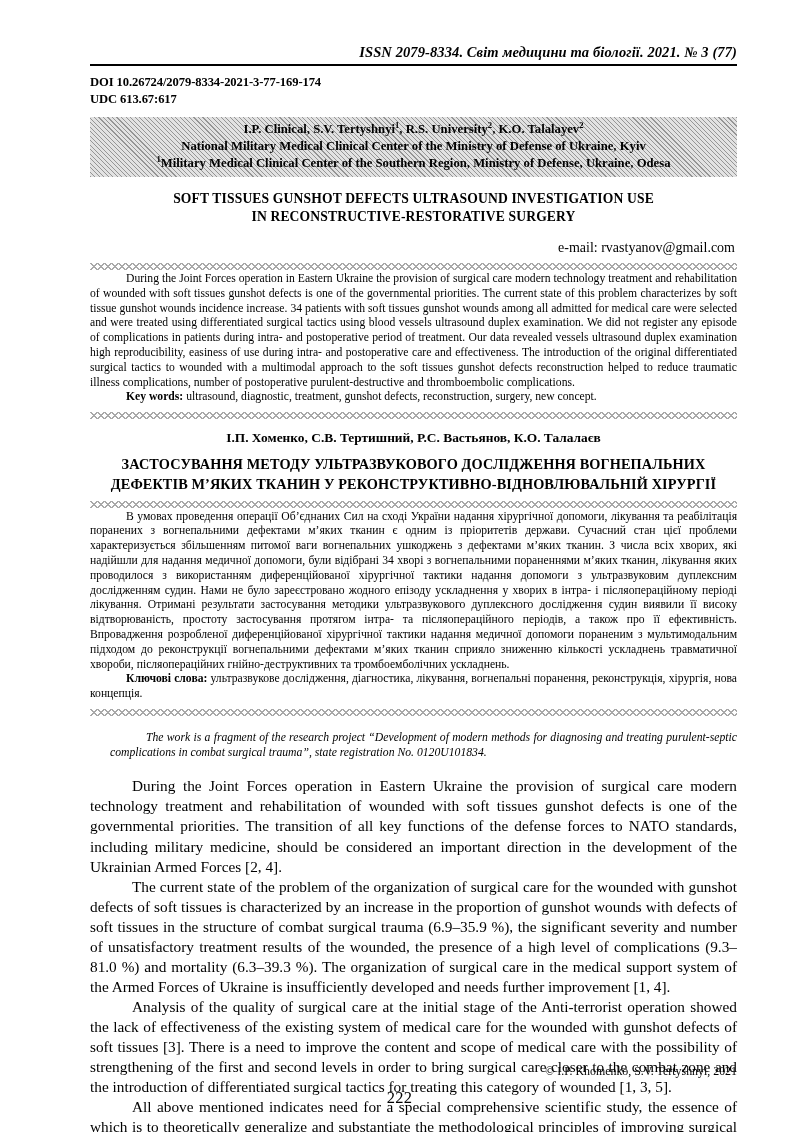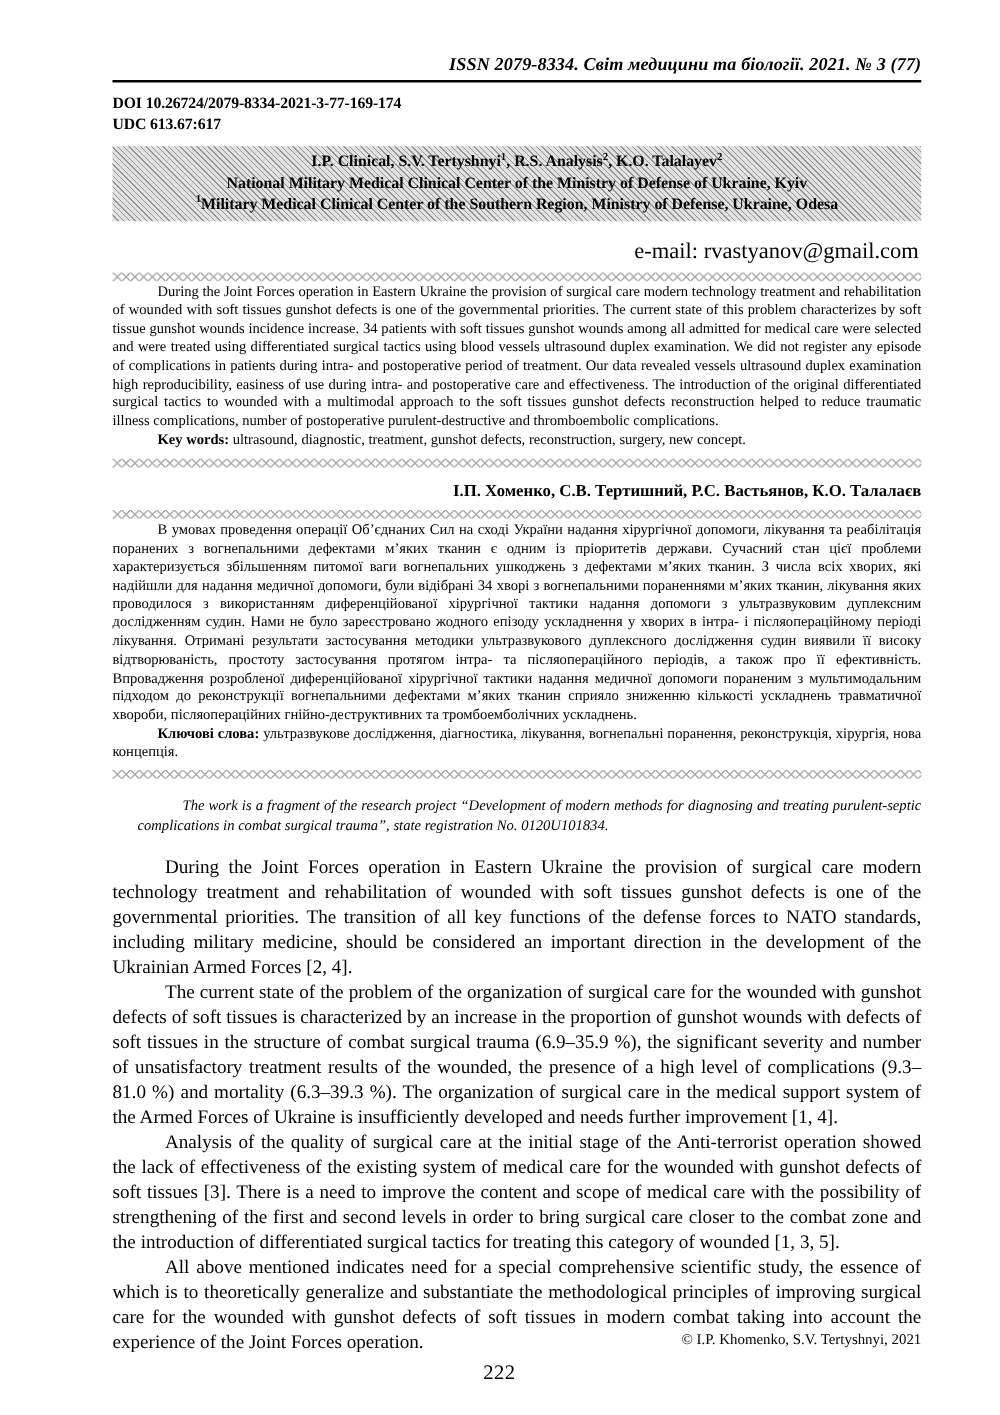--- a/index.html
+++ b/index.html
@@ -74,21 +74,21 @@
     font-weight: bold;
     font-size: 13.6px;
     line-height: 1.38;
     letter-spacing: .15px;
   }
   .article-title .ln { display: block; }
 
   .email-line {
     margin-top: 13px;
     text-align: right;
-    font-size: 18px;
+    font-size: 14px;
     padding-right: 2px;
   }
 
   
   .zigzag {
     height: 7px;
     margin: 7px 0 2px 0;
     background-repeat: repeat-x;
     background-size: 7px 7px;
     background-position: 0 center;
@@ -106,21 +106,21 @@
     text-indent: 36px;
     margin: 2px 0 0 0;
     hyphens: none;
   }
   .abstract + .abstract { margin-top: 0; }
   .kw { font-weight: bold; }
 
   
   .ua-authors {
     margin-top: 10px;
-    text-align: right;
+    text-align: center;
     font-weight: bold;
     font-size: 13.4px;
     line-height: 1.3;
   }
   .ua-title {
     margin-top: 7px;
     text-align: center;
     font-weight: bold;
     font-size: 14.3px;
     line-height: 1.4;
@@ -174,37 +174,45 @@
 
 <div class="page">
 
   <div class="running-head">ISSN 2079-8334. Світ медицини та біології. 2021. № 3 (77)</div>
   <hr class="head-rule">
 
   <div class="ident">DOI 10.26724/2079-8334-2021-3-77-169-174</div>
   <div class="ident">UDC 613.67:617</div>
 
   <div class="authors-band">
-    <span class="ln"><span>I.P. Clinical, S.V. Tertyshnyi</span><sup>1</sup><span>, R.S. Analysis</span><sup>2</sup><span>, K.O. Talalayev</span><sup>2</sup></span>
+    <span class="ln"><span>I.P. Clinical, S.V. Tertyshnyi</span><sup>1</sup><span>, R.S. University</span><sup>2</sup><span>, K.O. Talalayev</span><sup>2</sup></span>
     <span class="ln">National Military Medical Clinical Center of the Ministry of Defense of Ukraine, Kyiv</span>
     <span class="ln"><sup>1</sup><span>Military Medical Clinical Center of the Southern Region, Ministry of Defense, Ukraine, Odesa</span></span>
   </div>
 
+  <div class="article-title">
+    <span class="ln">SOFT TISSUES GUNSHOT DEFECTS ULTRASOUND INVESTIGATION USE</span>
+    <span class="ln">IN RECONSTRUCTIVE-RESTORATIVE SURGERY</span>
+  </div>
 
   <div class="email-line">e-mail: rvastyanov@gmail.com</div>
 
   <div class="zigzag"></div>
 
   <p class="abstract">During the Joint Forces operation in Eastern Ukraine the provision of surgical care modern technology treatment and rehabilitation of wounded with soft tissues gunshot defects is one of the governmental priorities. The current state of this problem characterizes by soft tissue gunshot wounds incidence increase. 34 patients with soft tissues gunshot wounds among all admitted for medical care were selected and were treated using differentiated surgical tactics using blood vessels ultrasound duplex examination. We did not register any episode of complications in patients during intra- and postoperative period of treatment. Our data revealed vessels ultrasound duplex examination high reproducibility, easiness of use during intra- and postoperative care and effectiveness. The introduction of the original differentiated surgical tactics to wounded with a multimodal approach to the soft tissues gunshot defects reconstruction helped to reduce traumatic illness complications, number of postoperative purulent-destructive and thromboembolic complications.</p>
   <p class="abstract"><span class="kw">Key words:</span><span> ultrasound, diagnostic, treatment, gunshot defects, reconstruction, surgery, new concept.</span></p>
 
   <div class="zigzag"></div>
 
   <div class="ua-authors">І.П. Хоменко, С.В. Тертишний, Р.С. Вастьянов, К.О. Талалаєв</div>
 
+  <div class="ua-title">
+    <span class="ln">ЗАСТОСУВАННЯ МЕТОДУ УЛЬТРАЗВУКОВОГО ДОСЛІДЖЕННЯ ВОГНЕПАЛЬНИХ</span>
+    <span class="ln">ДЕФЕКТІВ М’ЯКИХ ТКАНИН У РЕКОНСТРУКТИВНО-ВІДНОВЛЮВАЛЬНІЙ ХІРУРГІЇ</span>
+  </div>
 
   <div class="zigzag"></div>
 
   <p class="abstract">В умовах проведення операції Об’єднаних Сил на сході України надання хірургічної допомоги, лікування та реабілітація поранених з вогнепальними дефектами м’яких тканин є одним із пріоритетів держави. Сучасний стан цієї проблеми характеризується збільшенням питомої ваги вогнепальних ушкоджень з дефектами м’яких тканин. З числа всіх хворих, які надійшли для надання медичної допомоги, були відібрані 34 хворі з вогнепальними пораненнями м’яких тканин, лікування яких проводилося з використанням диференційованої хірургічної тактики надання допомоги з ультразвуковим дуплексним дослідженням судин. Нами не було зареєстровано жодного епізоду ускладнення у хворих в інтра- і післяопераційному періоді лікування. Отримані результати застосування методики ультразвукового дуплексного дослідження судин виявили її високу відтворюваність, простоту застосування протягом інтра- та післяопераційного періодів, а також про її ефективність. Впровадження розробленої диференційованої хірургічної тактики надання медичної допомоги пораненим з мультимодальним підходом до реконструкції вогнепальними дефектами м’яких тканин сприяло зниженню кількості ускладнень травматичної хвороби, післяопераційних гнійно-деструктивних та тромбоемболічних ускладнень.</p>
   <p class="abstract"><span class="kw">Ключові слова:</span><span> ультразвукове дослідження, діагностика, лікування, вогнепальні поранення, реконструкція, хірургія, нова концепція.</span></p>
 
   <div class="zigzag"></div>
 
   <p class="funding">The work is a fragment of the research project “Development of modern methods for diagnosing and treating purulent-septic complications in combat surgical trauma”, state registration No. 0120U101834.</p>
 

